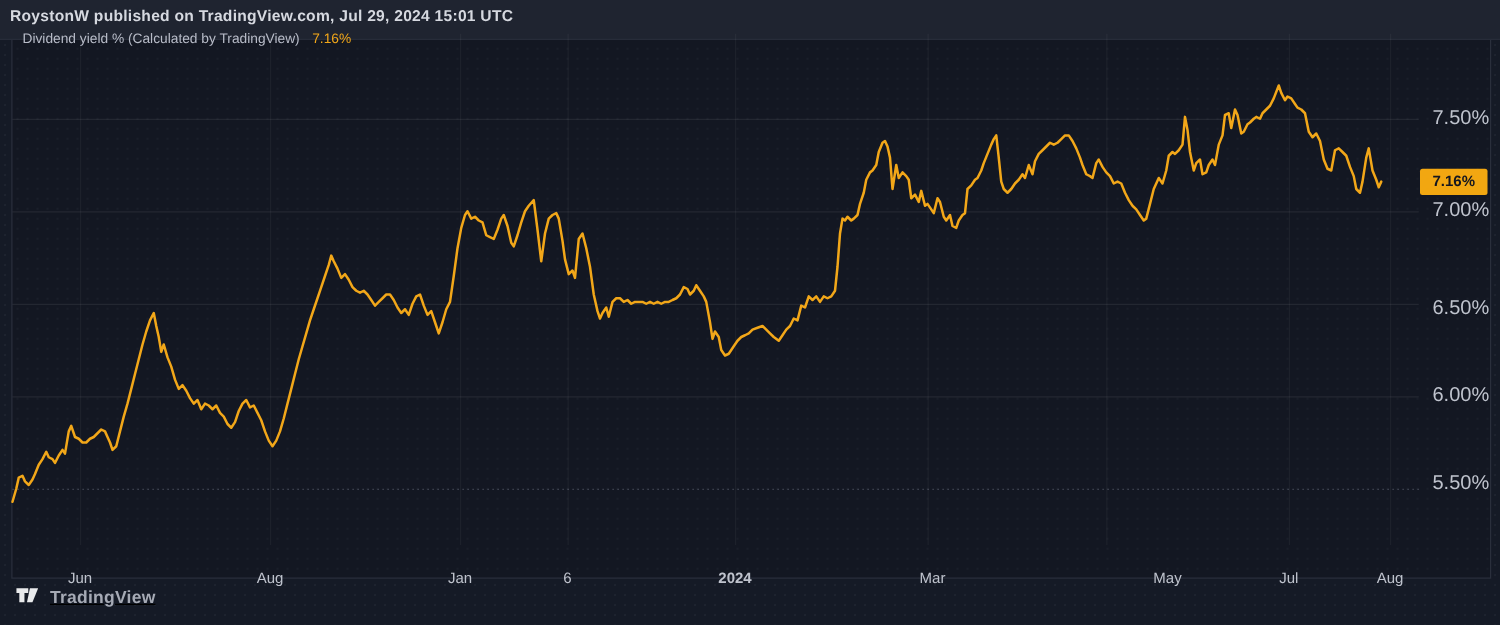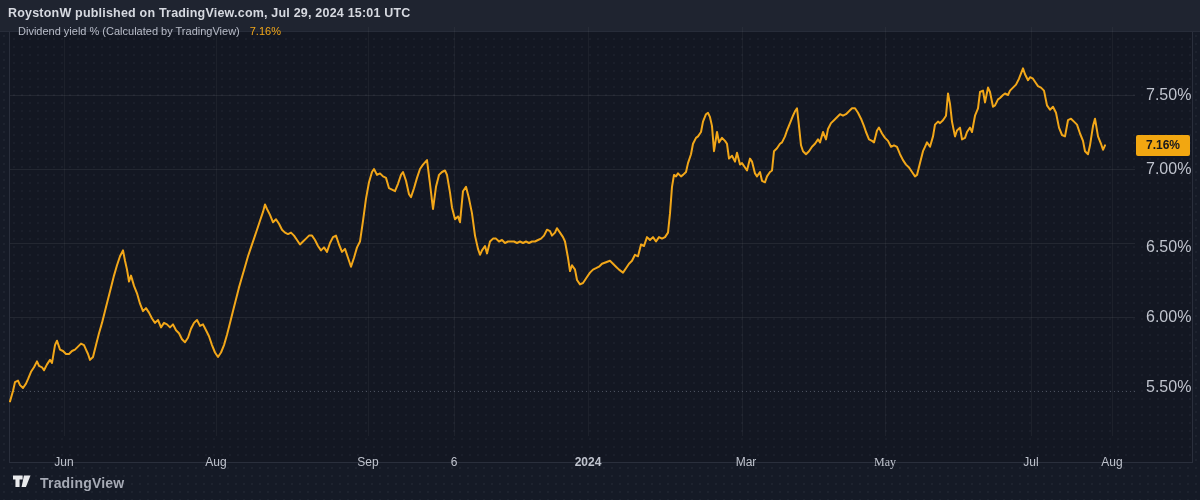--- a/index.html
+++ b/index.html
@@ -41,21 +41,21 @@
   .x-tick-label{
     position:absolute;top:3px;width:48px;margin-left:-24px;text-align:center;
     font-size:12px;color:#bfc3cd;white-space:nowrap;margin-top:14px;
   }
   .price-badge{
     position:absolute;left:1136px;width:54px;height:21px;
     background:#f2a711;border-radius:2px;
     font-size:12px;font-weight:700;color:#14161f;
     text-align:center;line-height:21px;
   }
-  .footer{position:absolute;left:13px;top:469px;height:22px;display:flex;align-items:flex-end;}
+  .footer{position:absolute;left:13px;top:469px;height:22px;display:flex;align-items:flex-start;text-decoration:underline;}
   .tv-logo{width:21px;height:17px;margin-right:6px;}
   .footer-brand{font-size:14px;font-weight:700;color:#a6aab5;letter-spacing:.2px;}
 </style>
 </head>
 <body>
 
 <div class="page">
 
   <div class="chart-panel"></div>
 
@@ -95,25 +95,25 @@
       <div class="y-tick-label" style="top: 212px;">6.50%</div>
       <div class="y-tick-label" style="top: 282px;">6.00%</div>
       <div class="y-tick-label" style="top: 352px;">5.50%</div>
     </div>
 
   <div class="price-badge" id="price-badge" style="top: 135px;">7.16%</div>
 
   <div class="time-scale" id="time-scale">
       <div class="x-tick-label" style="left: 54px;">Jun</div>
       <div class="x-tick-label" style="left: 206px;">Aug</div>
-      <div class="x-tick-label" style="left: 358px;">Sep</div>
+      <div class="x-tick-label" style="left: 358px;">Jan</div>
       <div class="x-tick-label" style="left: 444px;">6</div>
       <div class="x-tick-label" style="left: 578px; font-weight: bold;">2024</div>
       <div class="x-tick-label" style="left: 736px;">Mar</div>
-      <div class="x-tick-label" style="left: 875px; font-family: Liberation Serif, serif;">May</div>
+      <div class="x-tick-label" style="left: 924px;">May</div>
       <div class="x-tick-label" style="left: 1021px;">Jul</div>
       <div class="x-tick-label" style="left: 1102px;">Aug</div>
     </div>
 
   <div class="footer">
     <svg class="tv-logo" viewBox="0 0 24 18" xmlns="http://www.w3.org/2000/svg">
       <path d="M0 1 H11 V5.5 H7.5 V14 H2.8 V5.5 H0 Z" fill="#e9eaec"></path>
       <path d="M12.5 1 H20 L14.8 14 H9.8 Z" fill="#e9eaec"></path>
     </svg>
     <span class="footer-brand">TradingView</span>

